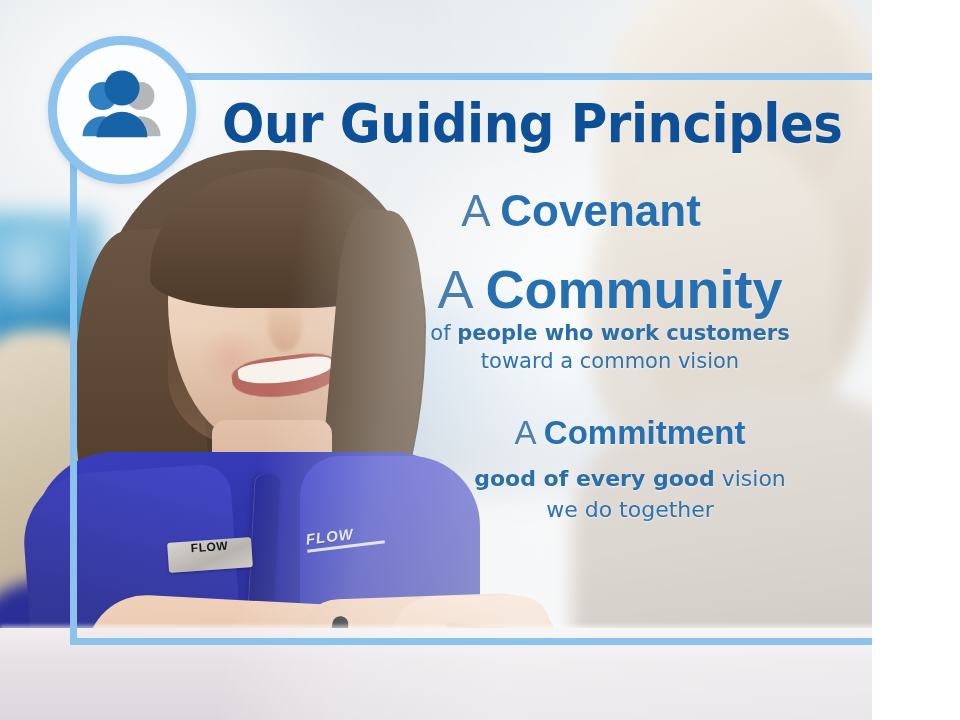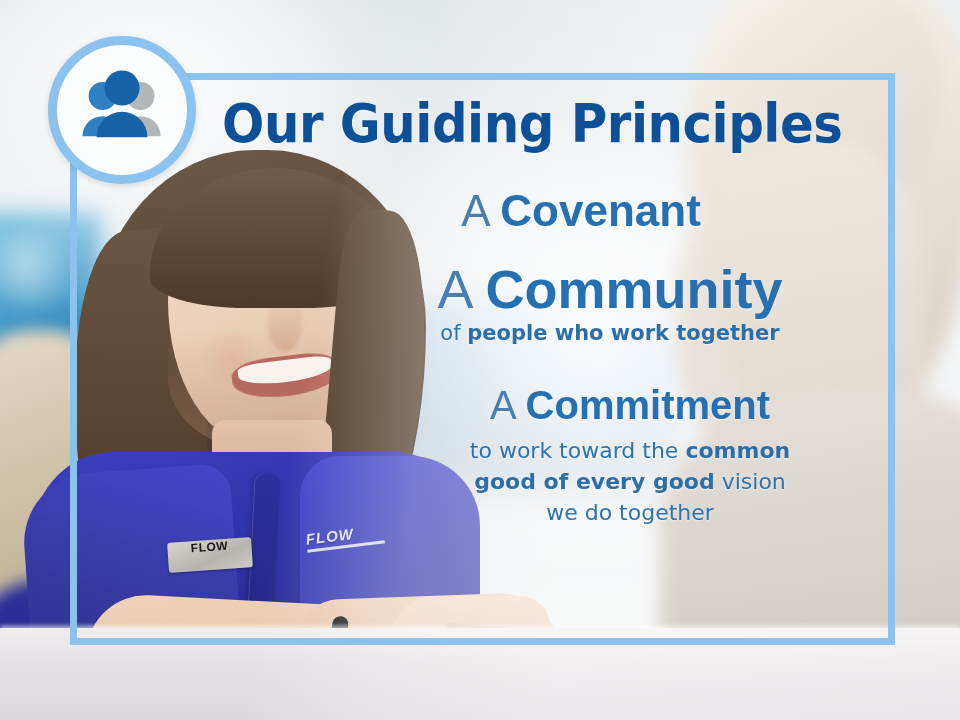--- a/index.html
+++ b/index.html
@@ -2,21 +2,21 @@
 <html><head>
 <meta charset="utf-8">
 <style>
   html, body {
     margin: 0;
     padding: 0;
     background: #ffffff;
   }
   #stage {
     position: relative;
-    width: 960px;
+    width: 872px;
     height: 720px;
     overflow: hidden;
     font-family: "Liberation Sans", sans-serif;
     background: #e9edf0;
   }
 
   
   .photo {
     position: absolute;
     inset: 0;
@@ -416,21 +416,21 @@
     text-shadow: 0 1px 2px rgba(255,255,255,.6);
   }
   .p-sub b { font-weight: 700; color: #2b6ea8; }
 
   
   .block-1 { margin-left: -18px; }
   .block-1 .p-head { font-size: 44px; }
   .block-2 { margin-left: 40px; margin-top: 26px; }
   .block-2 .p-head { font-size: 54px; }
   .block-3 { margin-left: 80px; margin-top: 32px; }
-  .block-3 .p-head { font-size: 40px; }
+  .block-3 .p-head { font-size: 33px; }
   .block-3 .p-sub { font-size: 22px; line-height: 31px; }
 </style>
 </head>
 <body>
 
 <div id="stage">
 
   <div class="photo">
     <div class="bg-base"></div>
     <div class="bg-sign"></div>
@@ -521,34 +521,34 @@
       </div>
     </div>
 
     <div class="principle block-2">
       <div class="p-head">
         <span class="art">A</span>
         <span class="word">Community</span>
       </div>
       <div class="p-sub">
         <div>
-          <span>of </span><b>people who work together</b>
+          <span>of </span><b>people who work customers</b>
+        </div>
+        <div>
+          <span>toward a common vision</span>
         </div>
       </div>
     </div>
 
     <div class="principle block-3">
       <div class="p-head">
         <span class="art">A</span>
         <span class="word">Commitment</span>
       </div>
       <div class="p-sub">
-        <div>
-          <span>to work toward the </span><b>common</b>
-        </div>
         <div>
           <b>good of every good</b><span> vision</span>
         </div>
         <div>
           <span>we do together</span>
         </div>
       </div>
     </div>
 
   </div>

